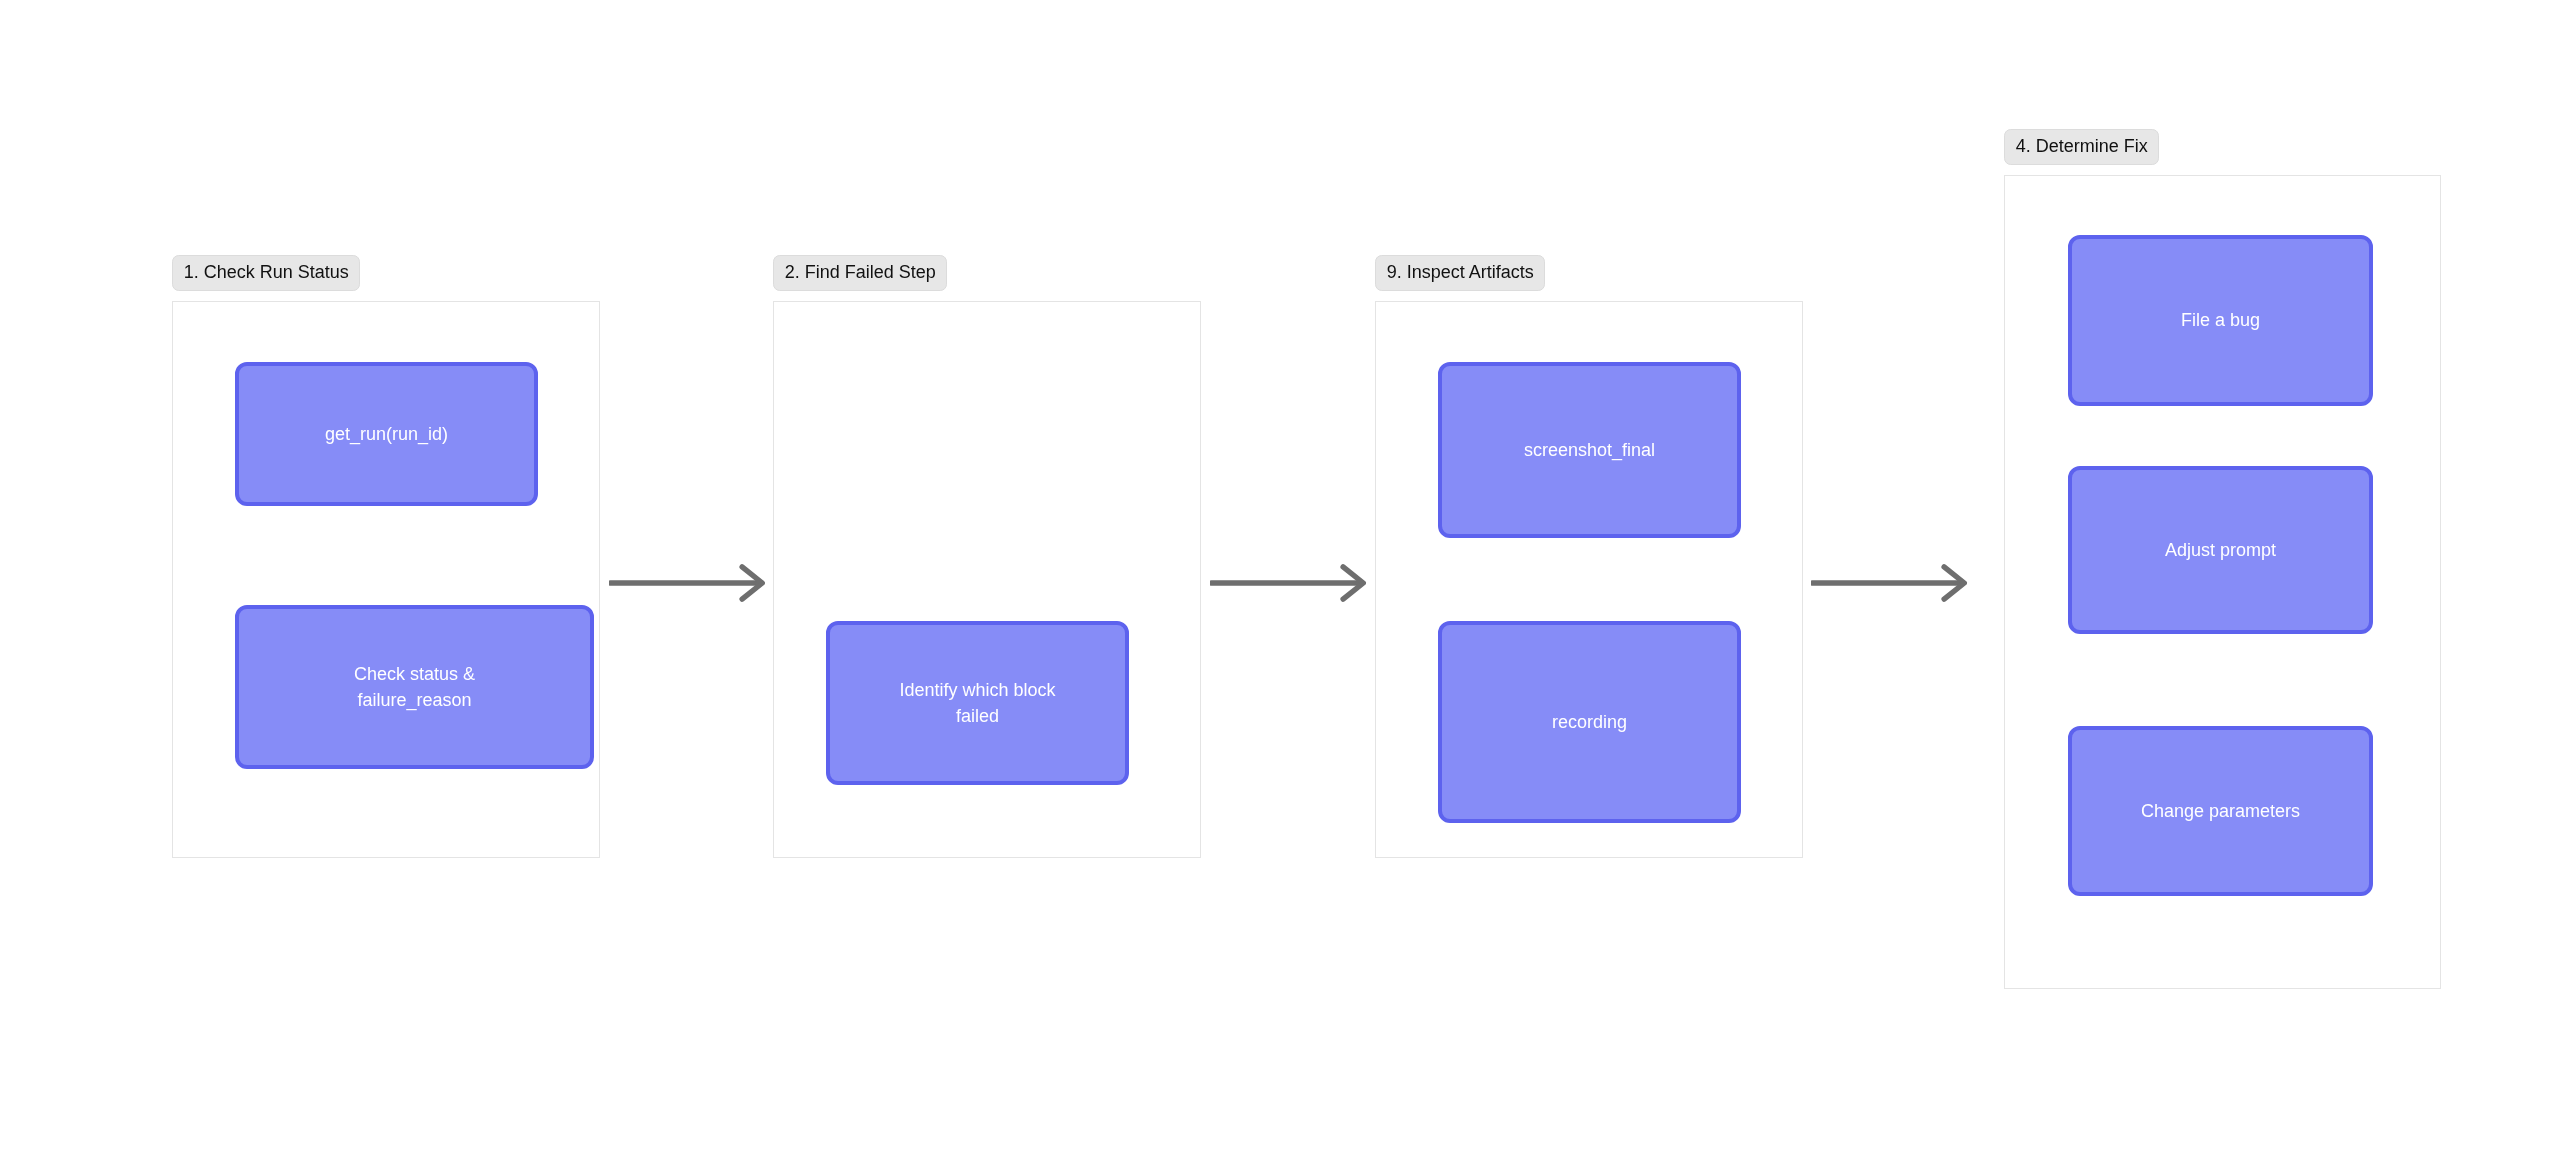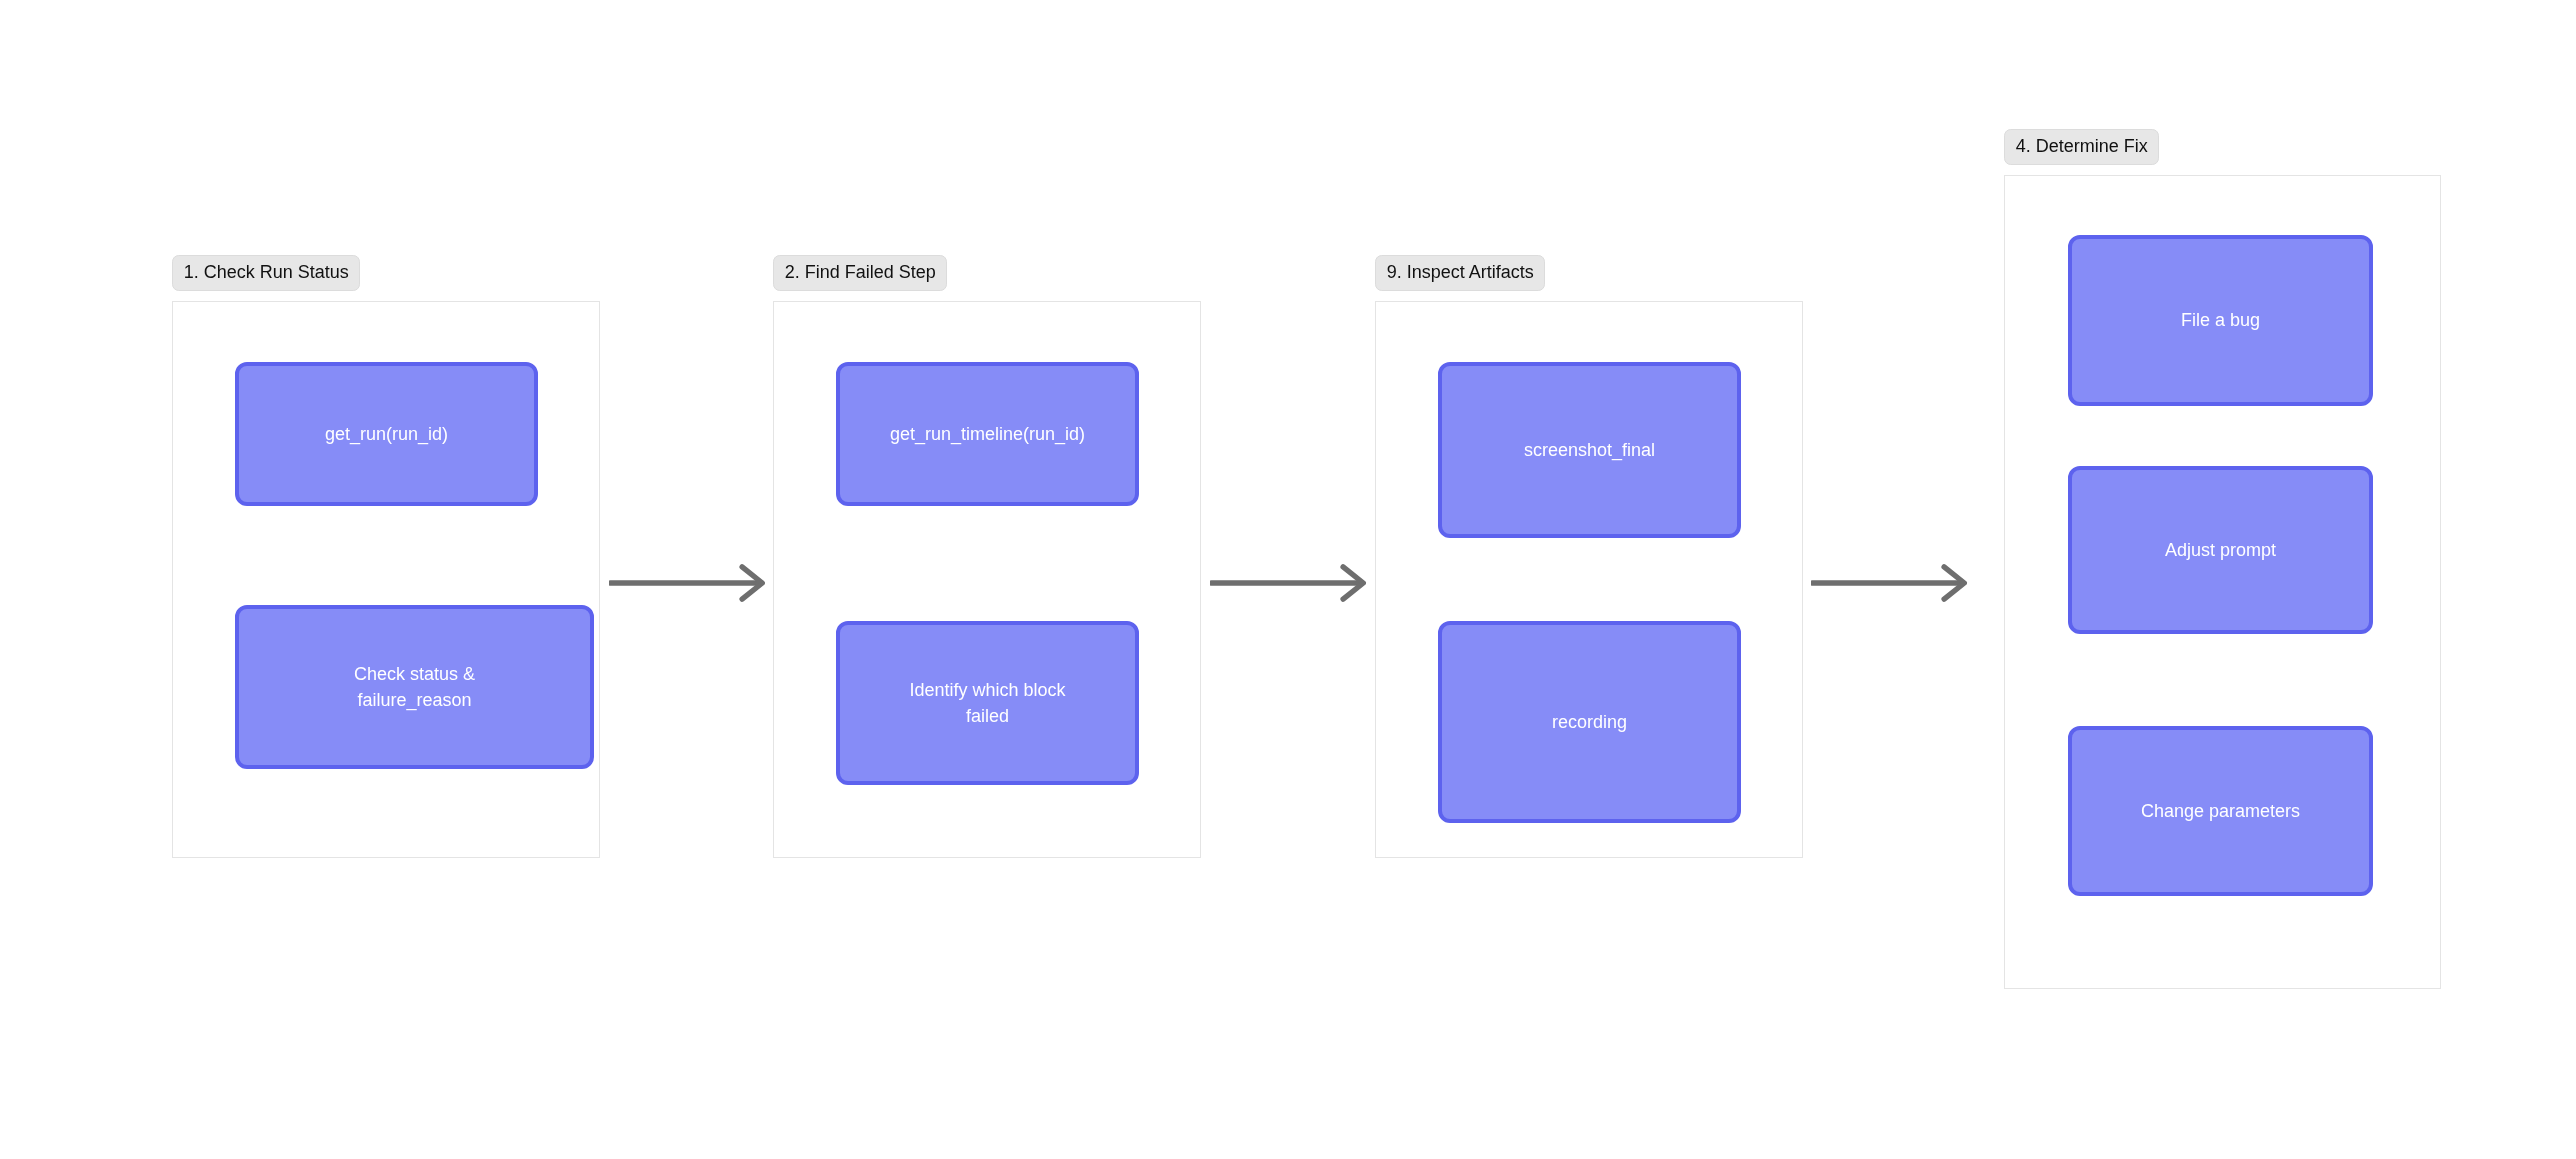--- a/index.html
+++ b/index.html
@@ -100,25 +100,22 @@
     <svg width="160" height="42" viewBox="0 0 238 62" fill="none" xmlns="http://www.w3.org/2000/svg">
       <path d="M2 31 H222" stroke="#6e6e6e" stroke-width="8" stroke-linecap="round"></path>
       <path d="M198 7 L228 31 L198 55" stroke="#6e6e6e" stroke-width="8" stroke-linecap="round" stroke-linejoin="round" fill="none"></path>
     </svg>
   </div>
 
   <div class="group" style="left:773px; top:255px; width:428px; height:604px;">
     <div class="group-label">2. Find Failed Step</div>
     <div class="group-panel" style="top:46px; width:428px; height:557px;"></div>
 
-    <div class="node" style="left:63px; top:107px; width:303px; height:144px;">
-      <span class="node-label">get_run_timeline(run_id)</span>
-    </div>
 
-    <div class="node" style="left:63px; top:366px; width:303px; height:164px;">
+    <div class="node" style="left:53px; top:366px; width:303px; height:164px;">
       <span class="node-label">Identify which block
 failed</span>
     </div>
   </div>
 
   <div class="arrow" style="left:1210px; top:562px; width:160px; height:42px;">
     <svg width="160" height="42" viewBox="0 0 238 62" fill="none" xmlns="http://www.w3.org/2000/svg">
       <path d="M2 31 H222" stroke="#6e6e6e" stroke-width="8" stroke-linecap="round"></path>
       <path d="M198 7 L228 31 L198 55" stroke="#6e6e6e" stroke-width="8" stroke-linecap="round" stroke-linejoin="round" fill="none"></path>
     </svg>

